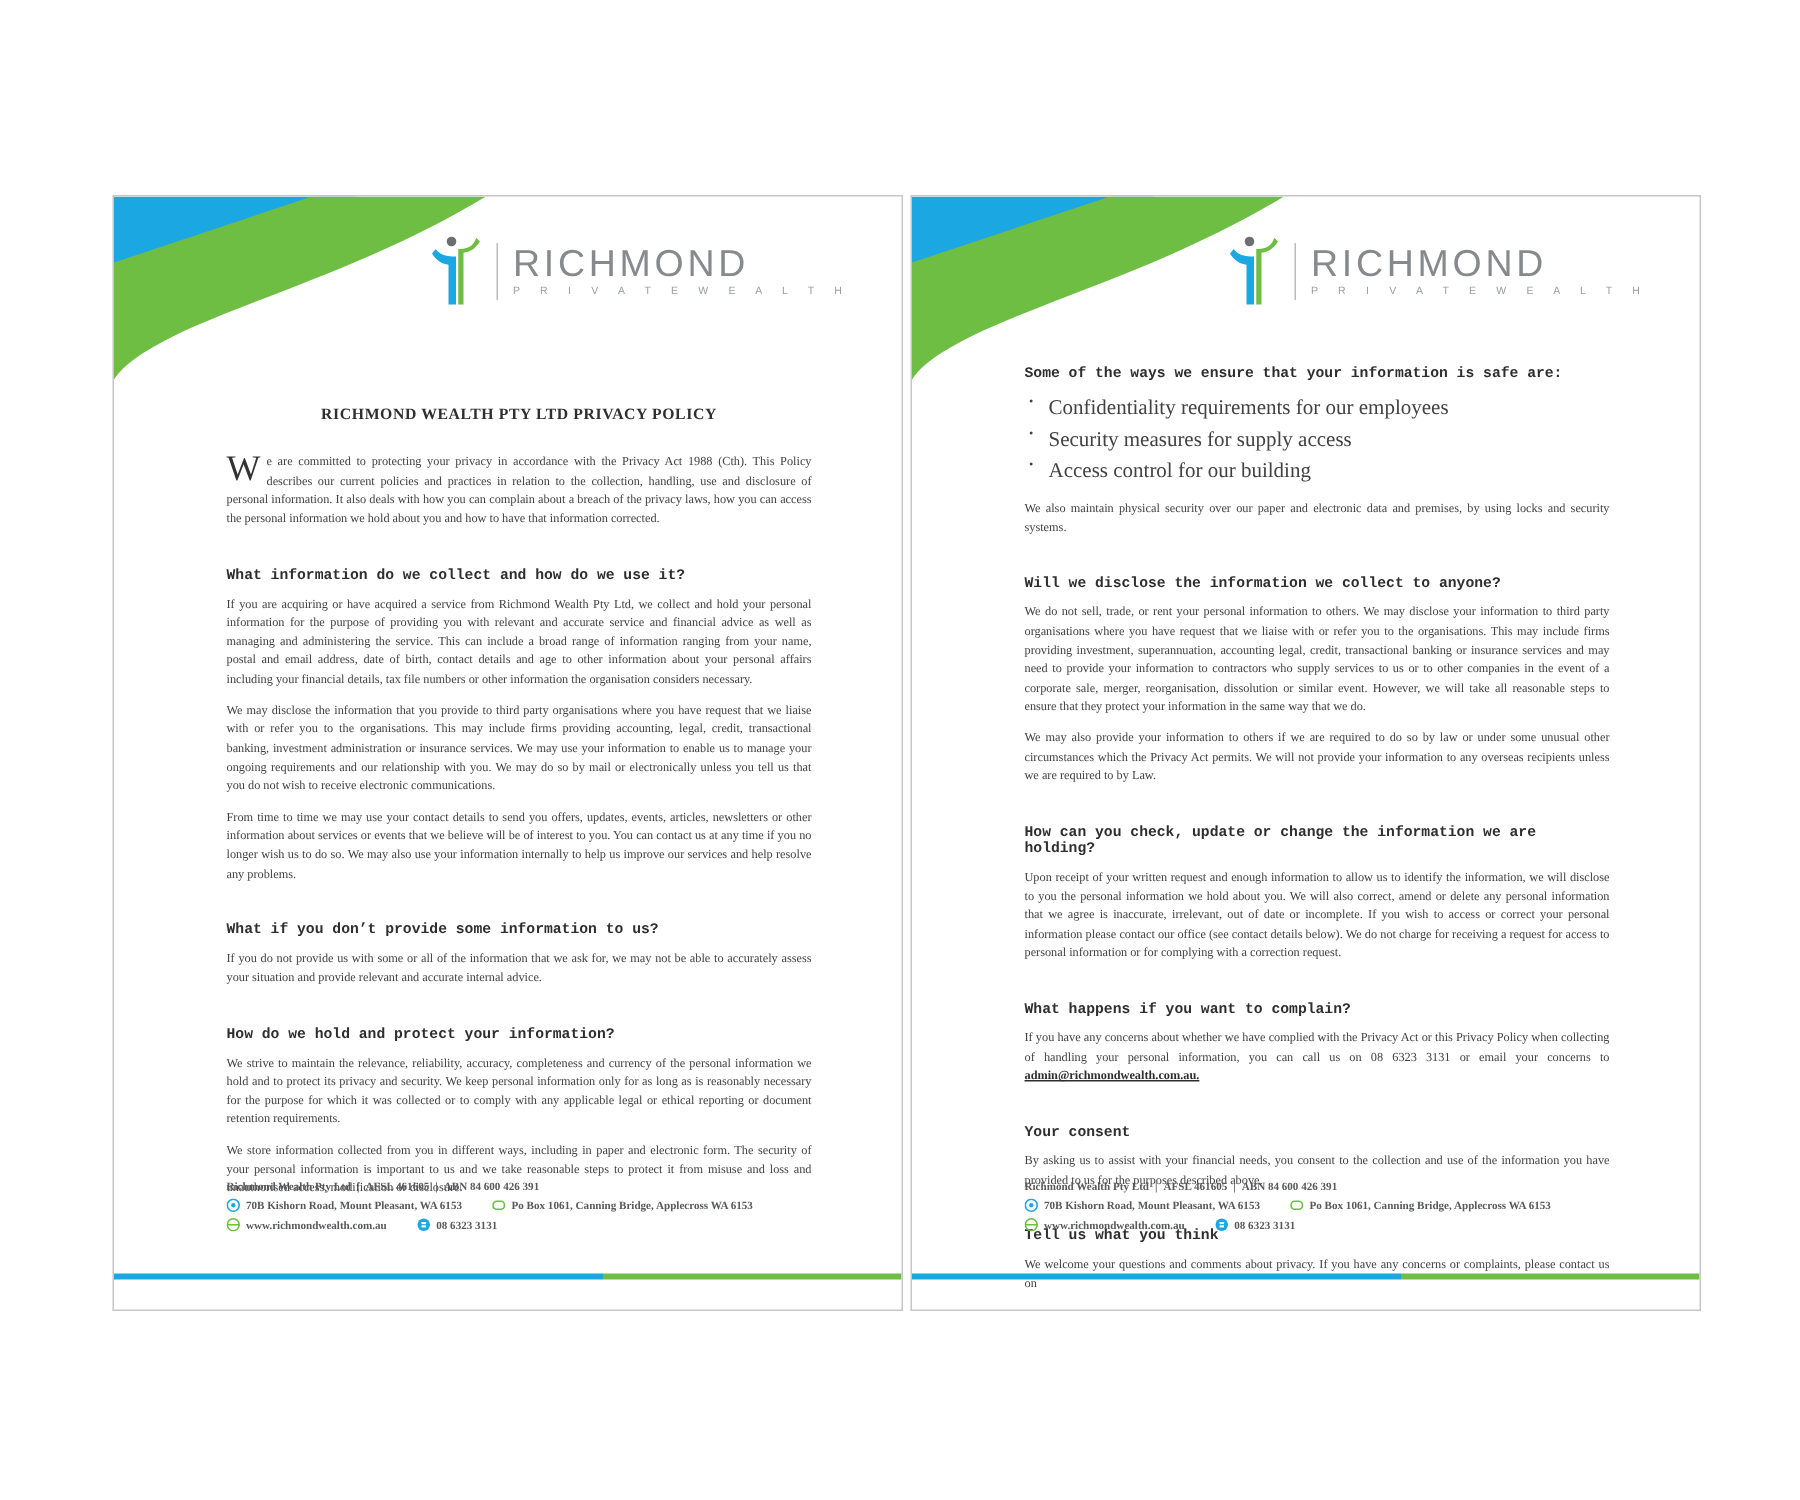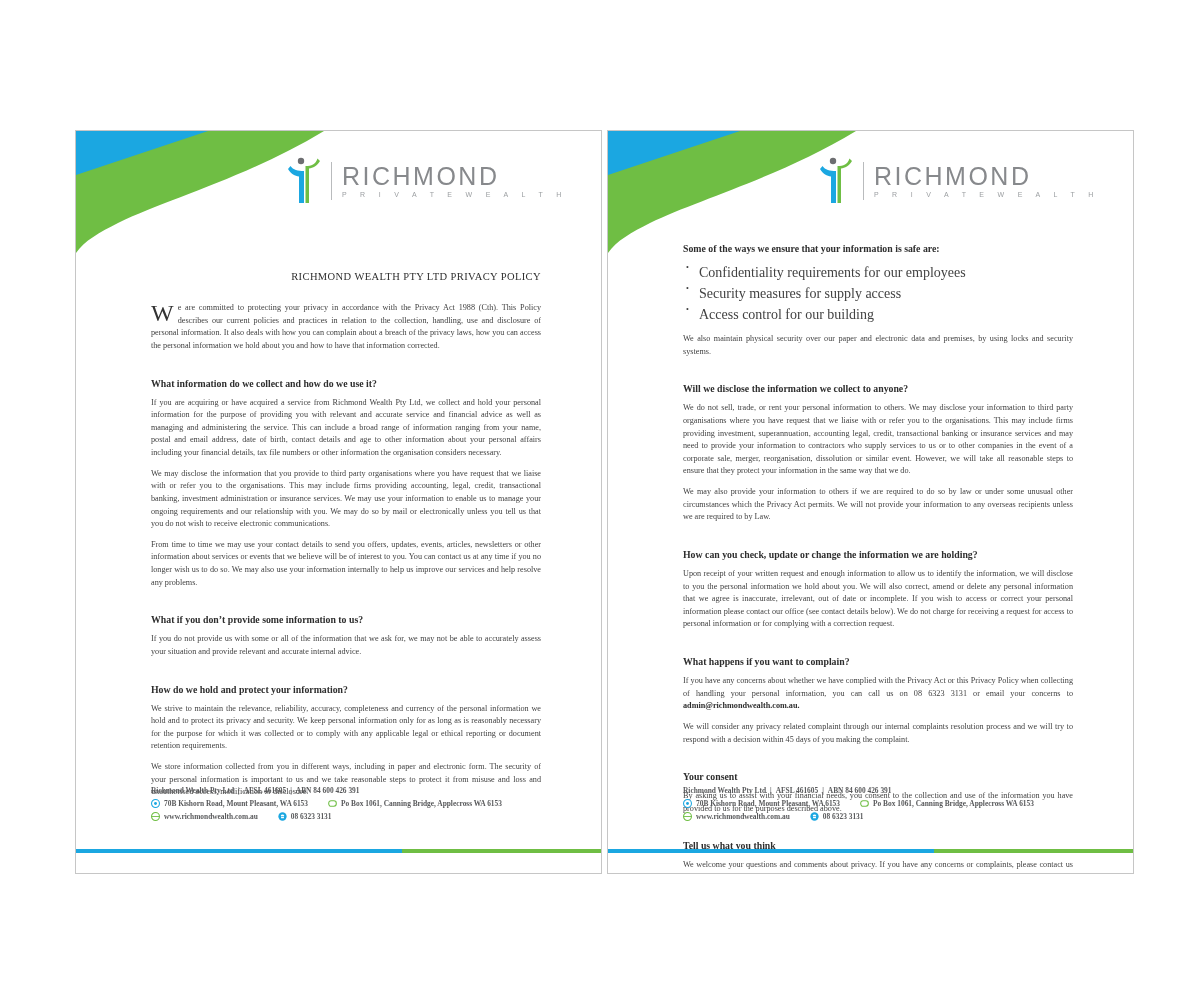--- a/index.html
+++ b/index.html
@@ -28,42 +28,42 @@
   .brand-tagline{
     font-family:"Liberation Sans", sans-serif;color:#9b9ea1;
     font-size:7px;letter-spacing:5.8px;margin-top:3px;
   }
 
   
   .content{position:absolute;left:75px;right:60px;}
   .content-p1{top:140px;}
   .content-p2{top:112px;}
   .doc-title{
-    text-align:right;font-size:10.5px;font-weight:normal;color:#2f2f2f;
+    text-align:center;font-size:10.5px;font-weight:bold;color:#2f2f2f;
     letter-spacing:0.4px;margin:0 0 20px 0;
   }
   h2.sec{
-    font-size:9.8px;font-weight:bold;color:#2e2e2e;margin:25px 0 8px 0;
+    font-size:9.8px;font-weight:bold;color:#2e2e2e;margin:25px 0 8px 0;font-family:Liberation Mono, monospace;
   }
   h2.sec.first{margin-top:0;}
   .content p{
     font-size:8.2px;line-height:1.54;color:#424242;text-align:justify;
     margin:0 0 8px 0;
   }
   .dropcap{
     float:left;font-size:24px;line-height:21px;padding:1px 4px 0 0;color:#333;
   }
   .bullets{margin:2px 0 8px 0;}
   .bullet-row{
     position:relative;padding-left:16px;font-size:14px;line-height:1.5;color:#424242;
   }
   .bullet-row::before{
     content:"•";position:absolute;left:3px;top:0;color:#424242;font-size:8.2px;
   }
-  b{color:#2e2e2e;}
+  b{color:#2e2e2e;text-decoration:underline;}
 
   
   .page-footer{
     position:absolute;left:75px;right:40px;bottom:48px;
     font-family:Liberation Serif, serif;color:#58595b;
   }
   .f-line{display:flex;align-items:center;font-size:7.4px;font-weight:bold;margin-bottom:4px;}
   .f-line .sep{color:#58595b;margin:0 4px;font-weight:bold;}
   .f-ic{width:9px;height:9px;margin-right:4px;flex:0 0 auto;}
   .f-gap{width:20px;}
@@ -184,21 +184,20 @@
 
     <h2 class="sec">Will we disclose the information we collect to anyone?</h2>
     <p>We do not sell, trade, or rent your personal information to others. We may disclose your information to third party organisations where you have request that we liaise with or refer you to the organisations. This may include firms providing investment, superannuation, accounting legal, credit, transactional banking or insurance services and may need to provide your information to contractors who supply services to us or to other companies in the event of a corporate sale, merger, reorganisation, dissolution or similar event. However, we will take all reasonable steps to ensure that they protect your information in the same way that we do.</p>
     <p>We may also provide your information to others if we are required to do so by law or under some unusual other circumstances which the Privacy Act permits. We will not provide your information to any overseas recipients unless we are required to by Law.</p>
 
     <h2 class="sec">How can you check, update or change the information we are holding?</h2>
     <p>Upon receipt of your written request and enough information to allow us to identify the information, we will disclose to you the personal information we hold about you. We will also correct, amend or delete any personal information that we agree is inaccurate, irrelevant, out of date or incomplete. If you wish to access or correct your personal information please contact our office (see contact details below). We do not charge for receiving a request for access to personal information or for complying with a correction request.</p>
 
     <h2 class="sec">What happens if you want to complain?</h2>
     <p><span>If you have any concerns about whether we have complied with the Privacy Act or this Privacy Policy when collecting of handling your personal information, you can call us on 08 6323 3131 or email your concerns to </span><b>admin@richmondwealth.com.au.</b></p>
-    <p>We will consider any privacy related complaint through our internal complaints resolution process and we will try to respond with a decision within 45 days of you making the complaint.</p>
 
     <h2 class="sec">Your consent</h2>
     <p>By asking us to assist with your financial needs, you consent to the collection and use of the information you have provided to us for the purposes described above.</p>
 
     <h2 class="sec">Tell us what you think</h2>
     <p><span>We welcome your questions and comments about privacy. If you have any concerns or complaints, please contact us on </span></p>
   </div>
 
   <div class="page-footer">
     <div class="f-line">

